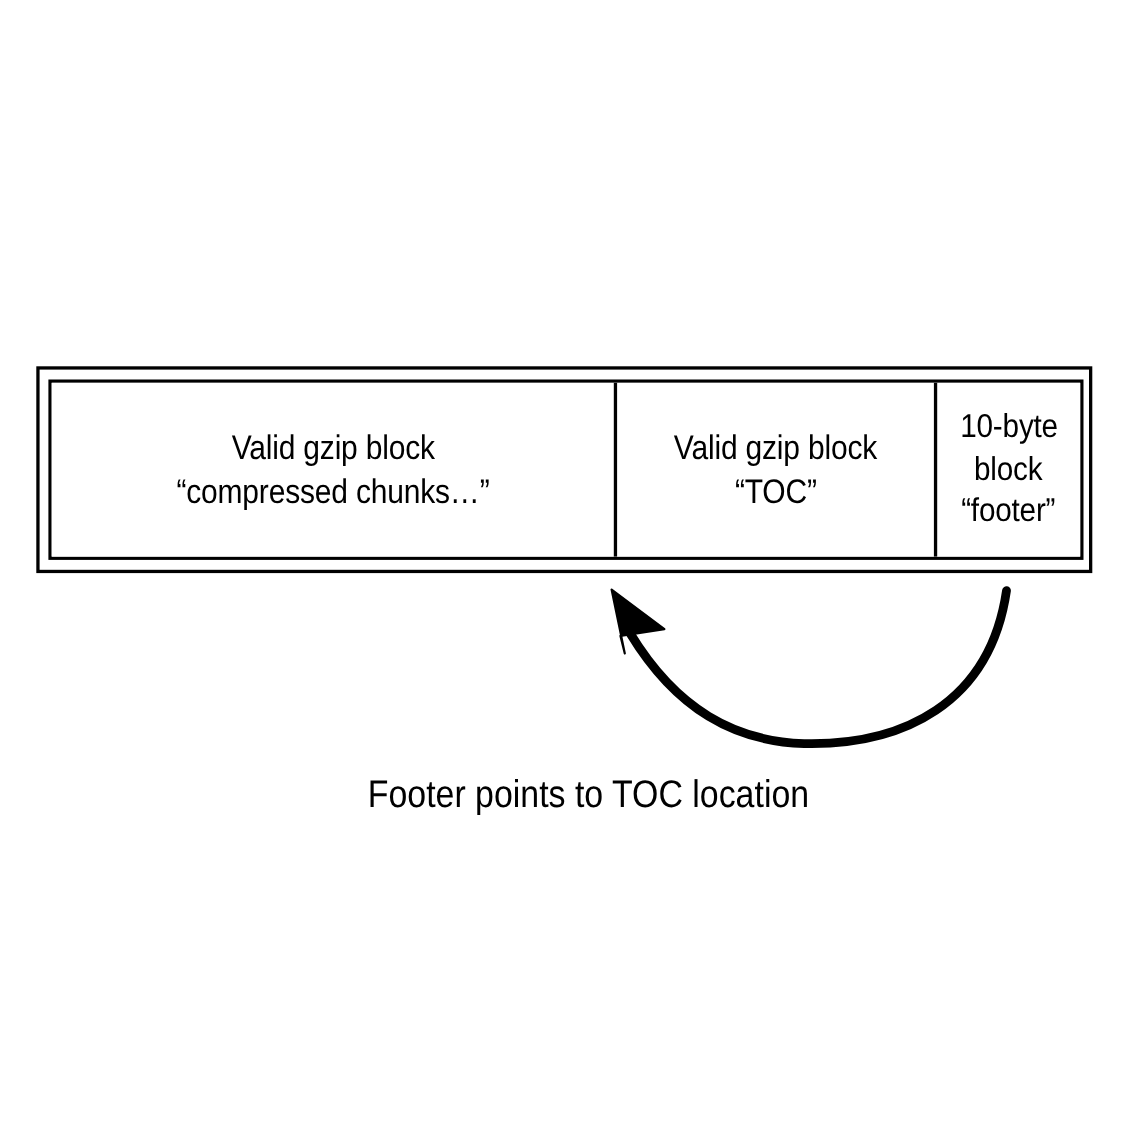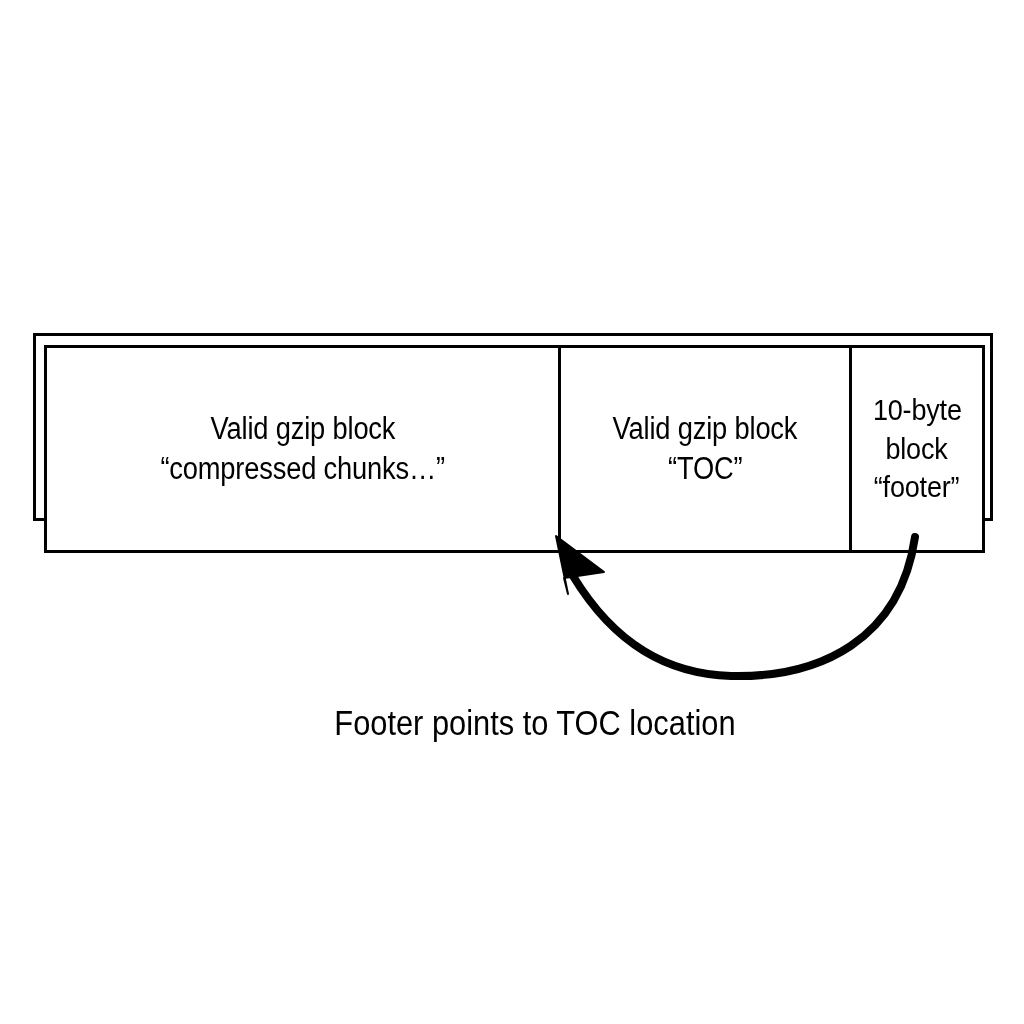--- a/index.html
+++ b/index.html
@@ -28,21 +28,21 @@
     box-sizing: border-box;
     background: #ffffff;
   }
 
   
   .inner-bar {
     position: absolute;
     left: 44px;
     top: 345px;
     width: 941px;
-    height: 208px;
+    height: 164px;
     border: 3px solid #000000;
     box-sizing: border-box;
     background: #ffffff;
     display: flex;
     flex-direction: row;
     align-items: stretch;
   }
 
   .cell {
     box-sizing: border-box;

